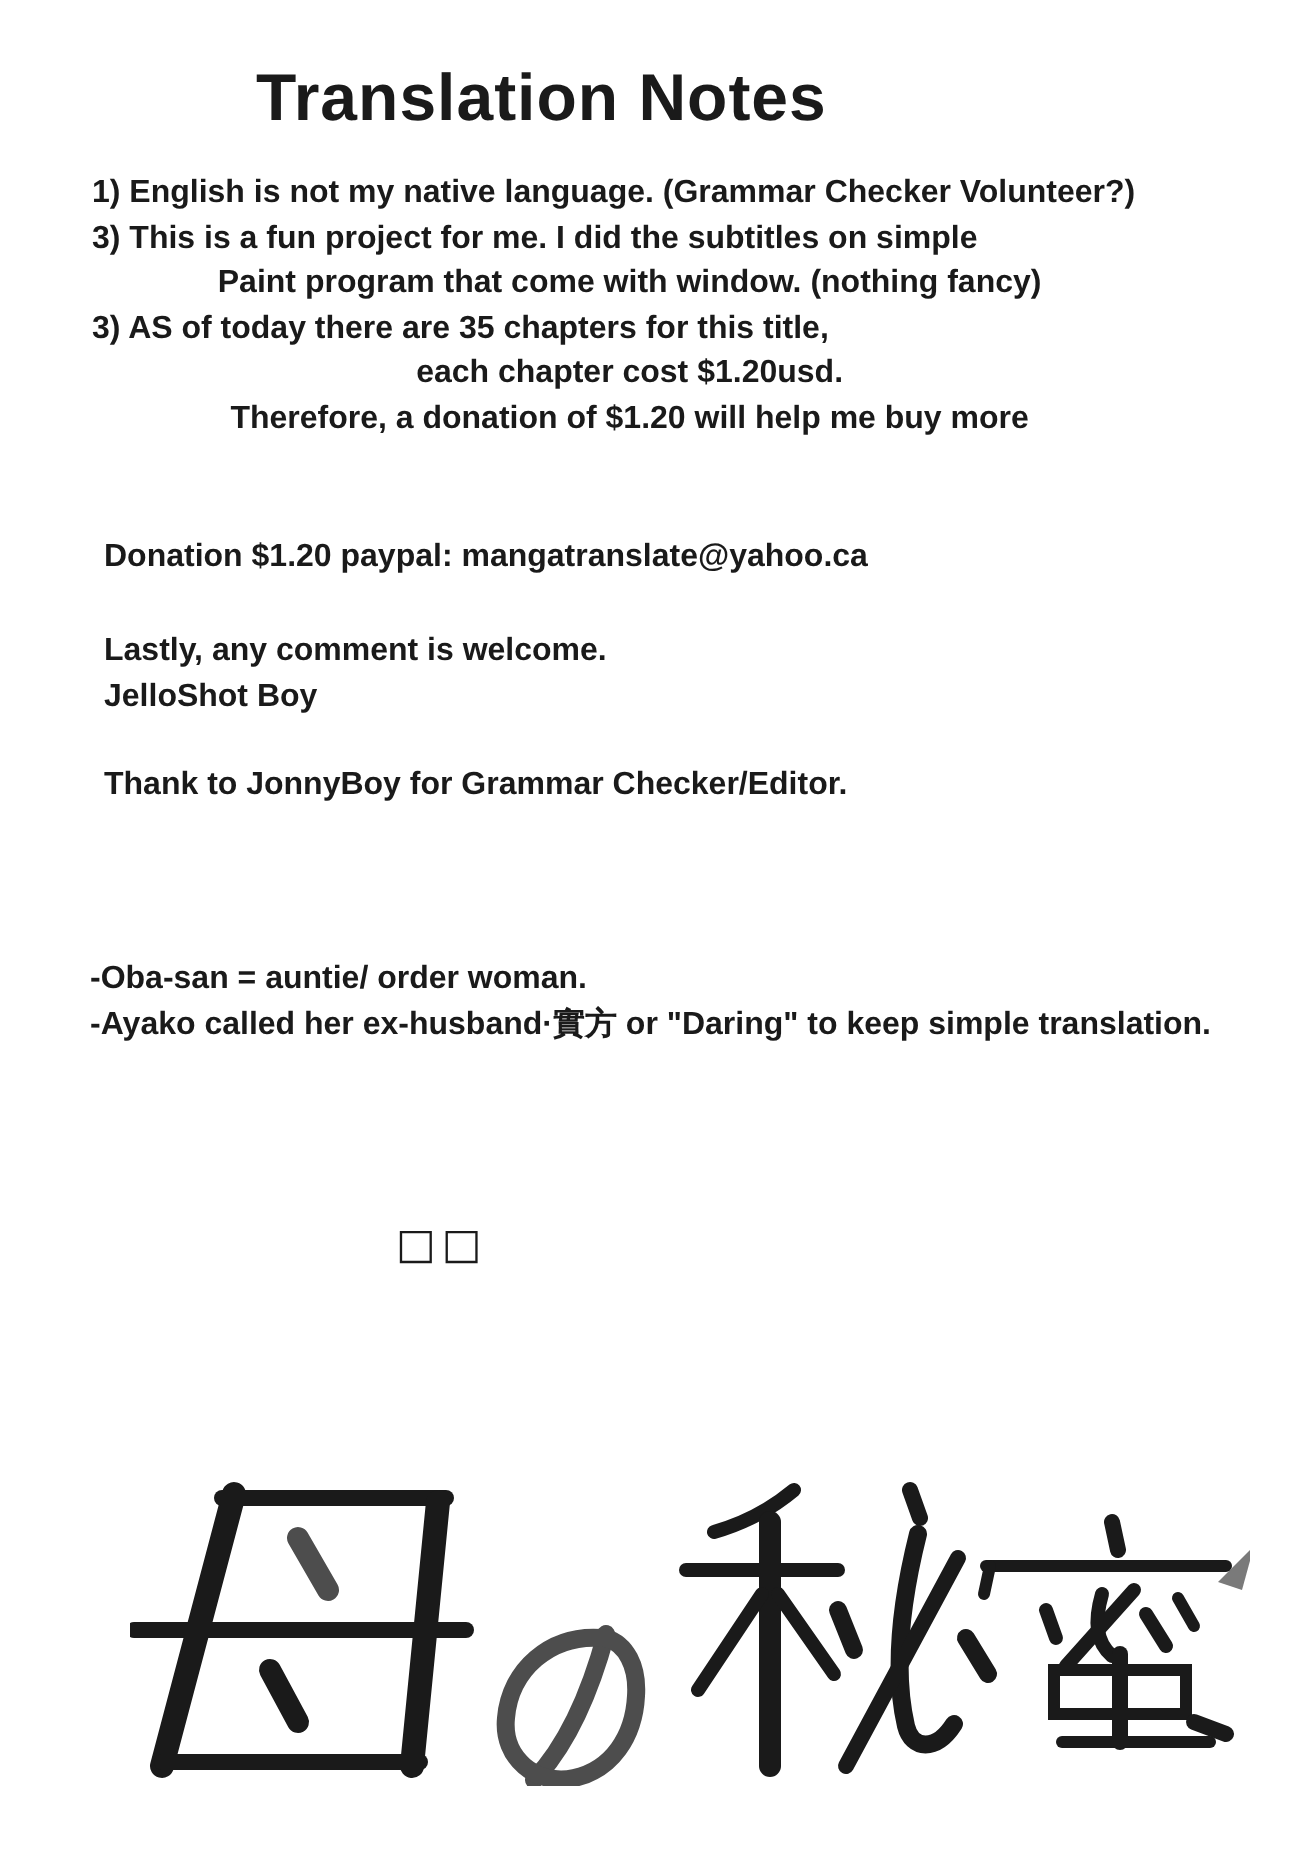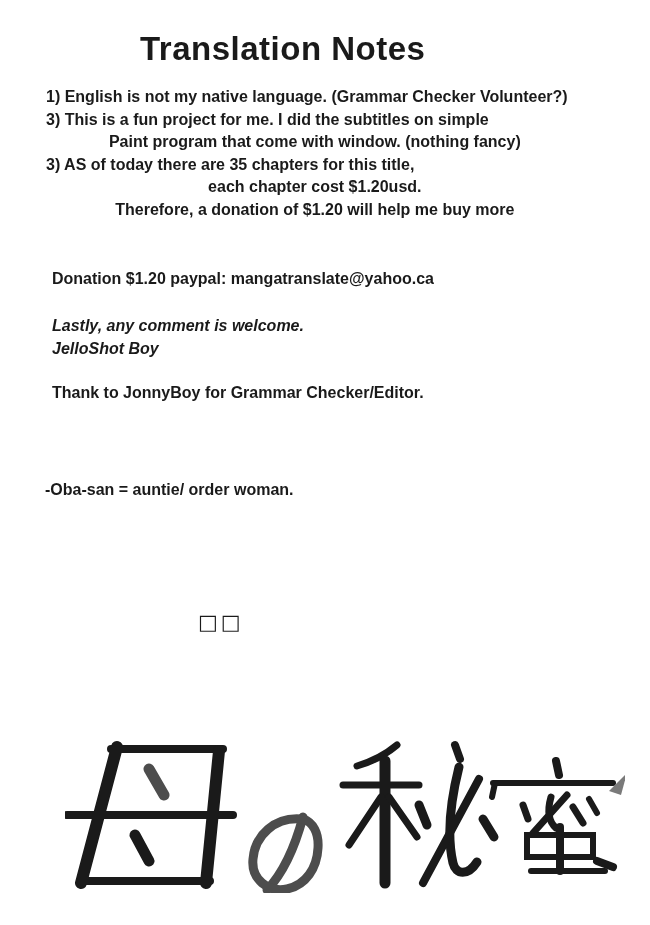--- a/index.html
+++ b/index.html
@@ -10,28 +10,28 @@
   html,body{margin:0;padding:0;}
   body{
     width:650px;height:925px;position:relative;overflow:hidden;
     background:var(--background);
     color:var(--text);
     font-family:"Liberation Sans",sans-serif;
     font-weight:bold;
   }
   .abs{position:absolute;}
   .page-title{
-    left:140px;top:30px;
+    left:128px;top:30px;
     font-size:33px;letter-spacing:0.5px;white-space:nowrap;
   }
   .body-text{font-size:16px;line-height:22.6px;white-space:nowrap;}
   .notes{left:46px;top:86px;}
   .line.indent{padding-left:16px;text-align:center;}
   .donation{left:52px;top:268px;}
-  .closing{left:52px;top:315px;font-style:italic;}
+  .closing{left:52px;top:315px;}
   .credit{left:52px;top:382px;}
   .japanese{left:45px;top:479px;}
   .japanese .heading{padding-left:3px;}
   .tofu{
     left:198px;top:610px;
     font-family:"DejaVu Sans",sans-serif;font-weight:normal;
     font-size:21px;letter-spacing:3px;color:var(--text);
   }
   .manga-title-box{left:65px;top:733px;width:560px;height:160px;}
   .ks{stroke:var(--text);}
@@ -60,20 +60,21 @@
 
 <div class="abs body-text closing">
   <div class="line">Lastly, any comment is welcome.</div>
   <div class="line">JelloShot Boy</div>
 </div>
 
 <div class="abs body-text credit">Thank to JonnyBoy for Grammar Checker/Editor.</div>
 
 <div class="abs body-text japanese">
   <div class="line">-Oba-san = auntie/ order woman.</div>
+  <div class="line">-Ayako called her ex-husband·實方 or "Daring" to keep simple translation.</div>
 </div>
 
 <div class="abs tofu">□□</div>
 
 <div class="abs manga-title-box">
   <span class="sr-only">母の秘蜜</span>
   <svg viewBox="0 0 560 160" width="560" height="160">
     <g fill="none" stroke-linecap="round">
       <path class="ks" stroke-width="12" d="M52,14 L16,150"></path>
       <path class="ks" stroke-width="8" d="M46,16 L158,16"></path>

